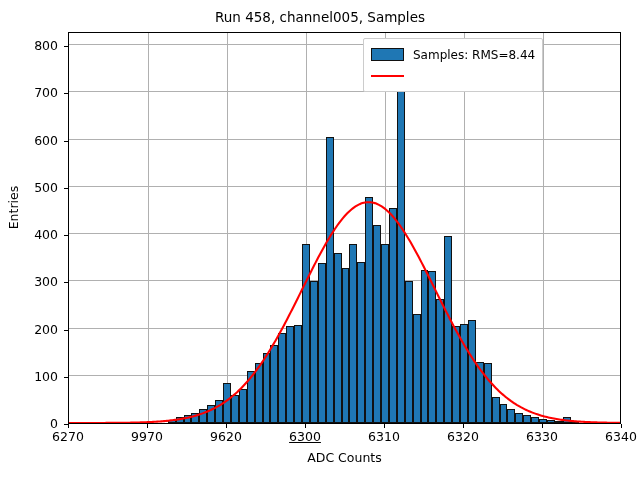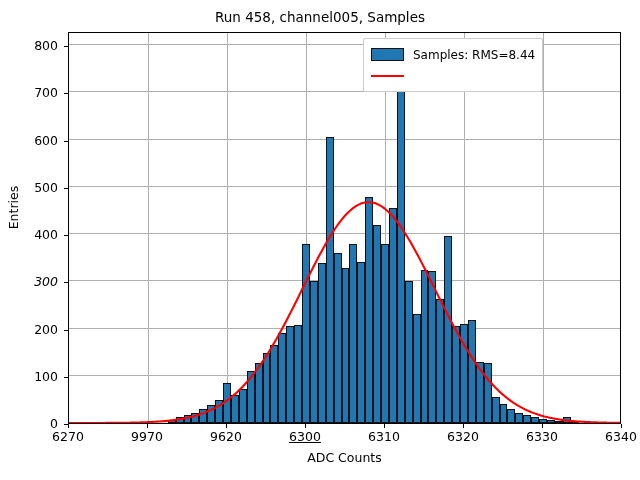--- a/index.html
+++ b/index.html
@@ -250,21 +250,21 @@
       <div class="xticklabel" style="left: 542px;">6330</div>
       <div class="xtick" style="left: 621px;"></div>
       <div class="xticklabel" style="left: 621px;">6340</div>
       <div class="ytick" style="top: 424px;"></div>
       <div class="yticklabel" style="top: 424px;">0</div>
       <div class="ytick" style="top: 376.77px;"></div>
       <div class="yticklabel" style="top: 376.77px;">100</div>
       <div class="ytick" style="top: 329.54px;"></div>
       <div class="yticklabel" style="top: 329.54px;">200</div>
       <div class="ytick" style="top: 282.31px;"></div>
-      <div class="yticklabel" style="top: 282.31px; font-style: italic;">300</div>
+      <div class="yticklabel" style="top: 282.31px;">300</div>
       <div class="ytick" style="top: 235.08px;"></div>
       <div class="yticklabel" style="top: 235.08px;">400</div>
       <div class="ytick" style="top: 187.86px;"></div>
       <div class="yticklabel" style="top: 187.86px;">500</div>
       <div class="ytick" style="top: 140.63px;"></div>
       <div class="yticklabel" style="top: 140.63px;">600</div>
       <div class="ytick" style="top: 93.4px;"></div>
       <div class="yticklabel" style="top: 93.4px;">700</div>
       <div class="ytick" style="top: 46.17px;"></div>
       <div class="yticklabel" style="top: 46.17px;">800</div>

